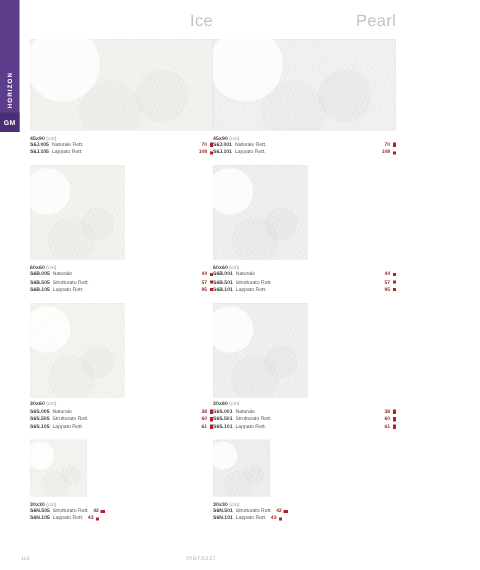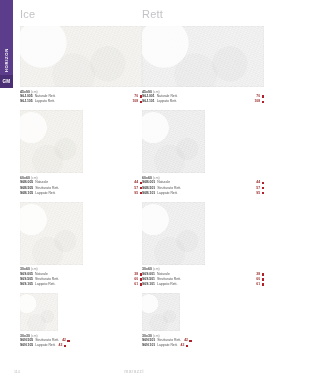--- a/index.html
+++ b/index.html
@@ -41,21 +41,21 @@
   
   .page{
     position:absolute;left:0;top:0;
     width:268px;height:380px;
   }
   .columns{
     position:absolute;
     left:20px;top:8px;
     width:245px;
   }
-  .col-heads{display:flex;}
+  .col-heads{display:flex;text-align:right;}
   .col-head{
     font-size:11px;
     color:#c3c3c8;
     font-weight:400;
     letter-spacing:0.2px;
   }
   .col-head.c1{width:122px;}
   .col-head.c2{width:122px;}
 
   .row{display:flex;margin-top:6px;}
@@ -150,21 +150,21 @@
 
   <div class="side-tab">
     <div class="side-tab-label">HORIZON</div>
     <div class="side-badge">GM</div>
   </div>
 
   <div class="columns">
 
     <div class="col-heads">
       <div class="col-head c1">Ice</div>
-      <div class="col-head c2">Rett</div>
+      <div class="col-head c2">Pearl</div>
     </div>
 
     <div id="rows-host">
         <div class="row">
           <div class="cell">
             <div class="swatch sw-wide" style="background: rgb(241, 240, 236);"></div>
             <div class="info">
               <div class="info-title"><span>45x90</span><span class="sz"> (cm)</span></div>
               <div class="spec">
                 <span class="spec-code">S6J.005</span>

